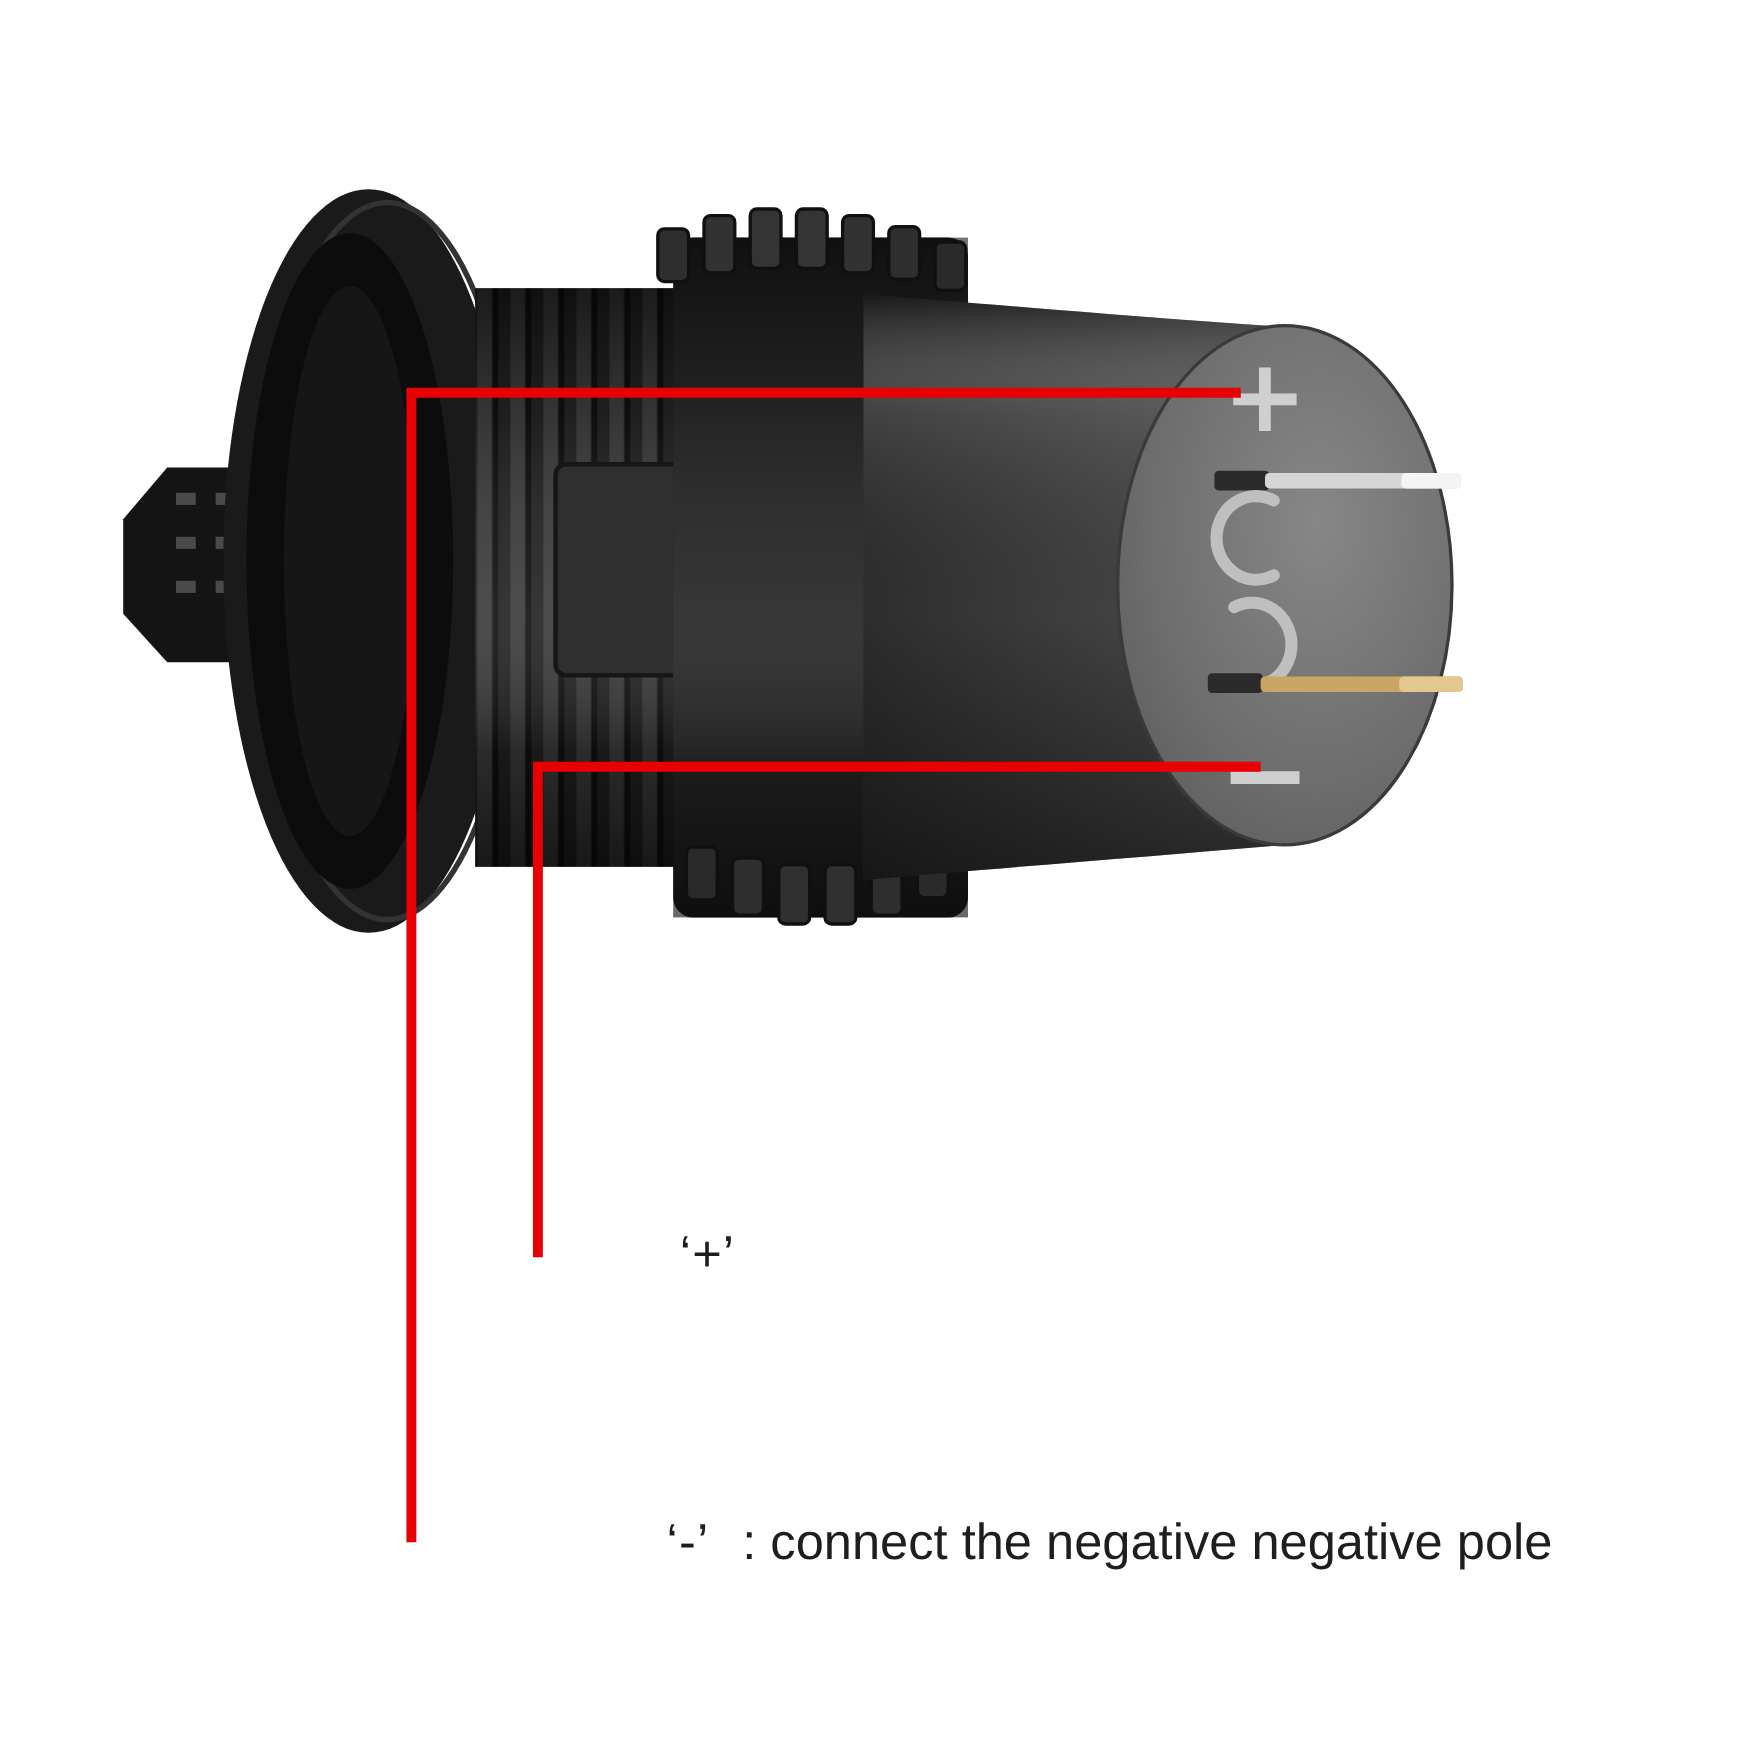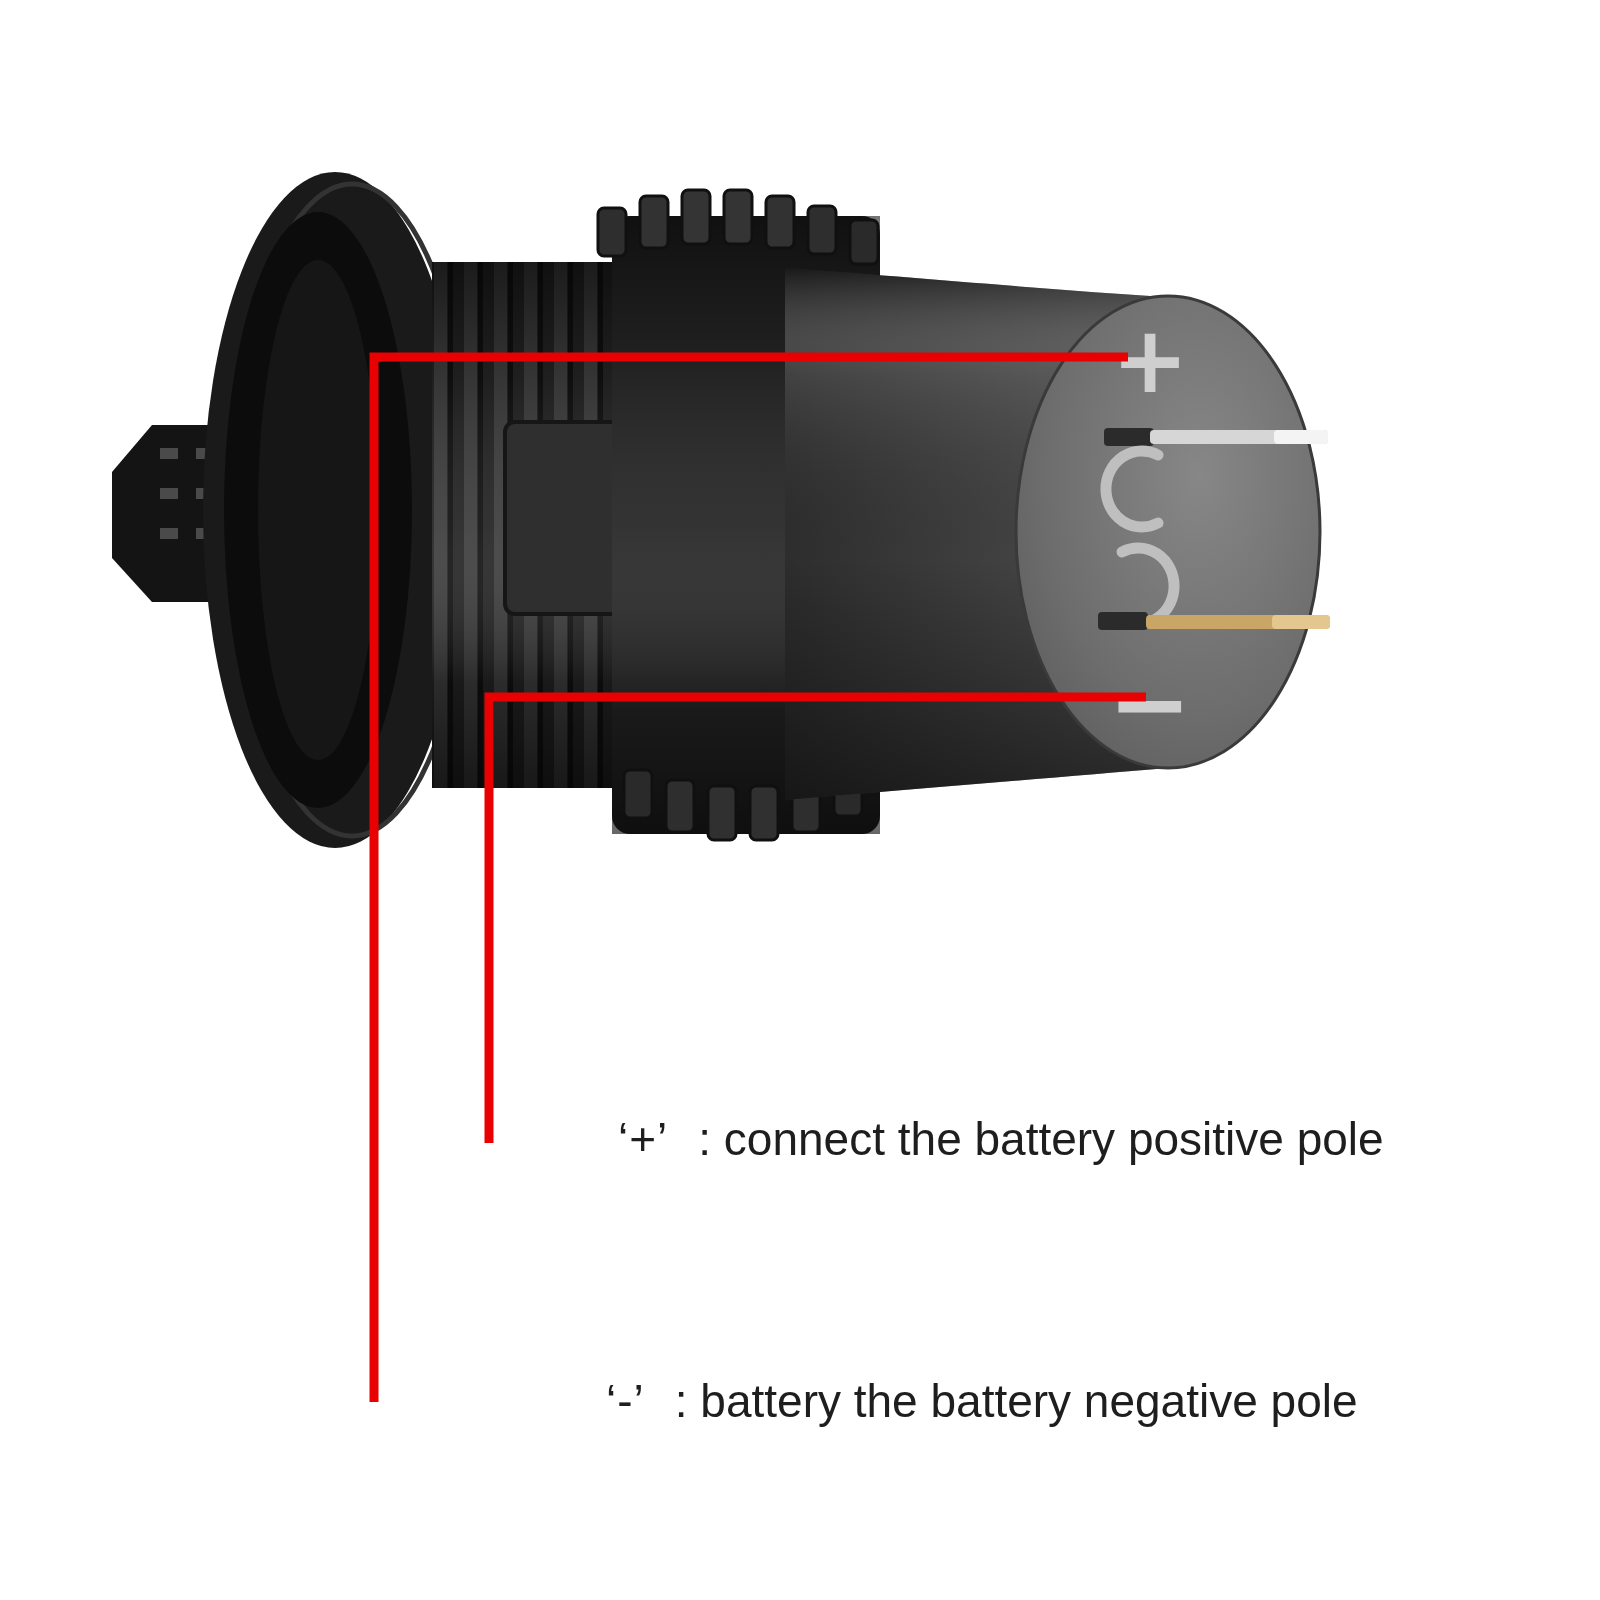--- a/index.html
+++ b/index.html
@@ -147,21 +147,20 @@
 
       <text x="1150" y="738" text-anchor="middle" font-size="100" font-weight="bold" fill="#cfcfcf" font-family="DejaVu Sans, sans-serif">−</text>
     </g>
 
     <path d="M1128,357 H374 V1402" fill="none" stroke-width="9" stroke-linejoin="miter" stroke="#e90000"></path>
     <path d="M1146,697 H489 V1143" fill="none" stroke-width="9" stroke-linejoin="miter" stroke="#e90000"></path>
   </svg>
 
   <div class="annotation positive">
     <span class="sym">‘+’</span>
-    <span>: connect the battery positive pole</span>
   </div>
 
   <div class="annotation negative">
     <span class="sym">‘-’</span>
-    <span>: battery the battery negative pole</span>
+    <span>: connect the negative negative pole</span>
   </div>
 
 </div>
 
 </body></html>

